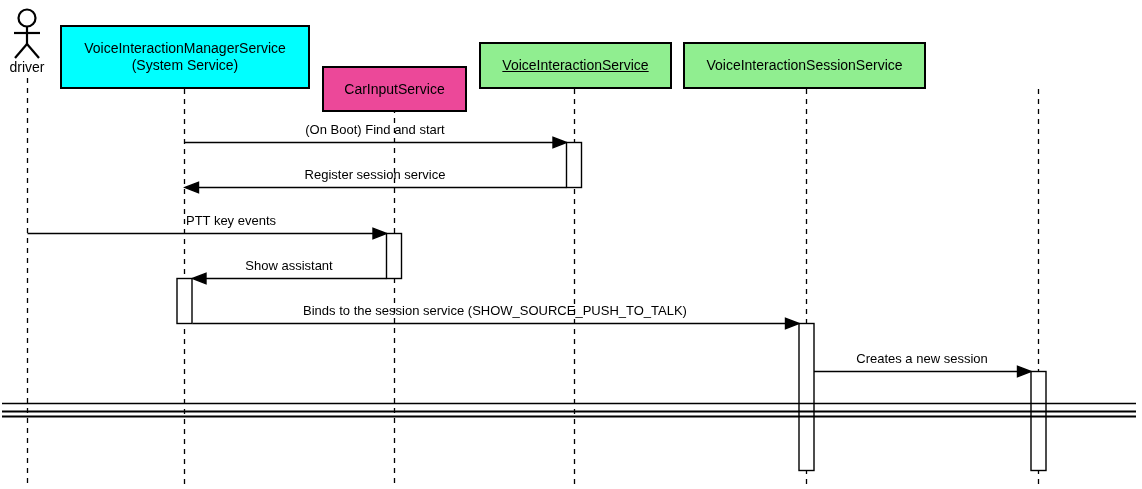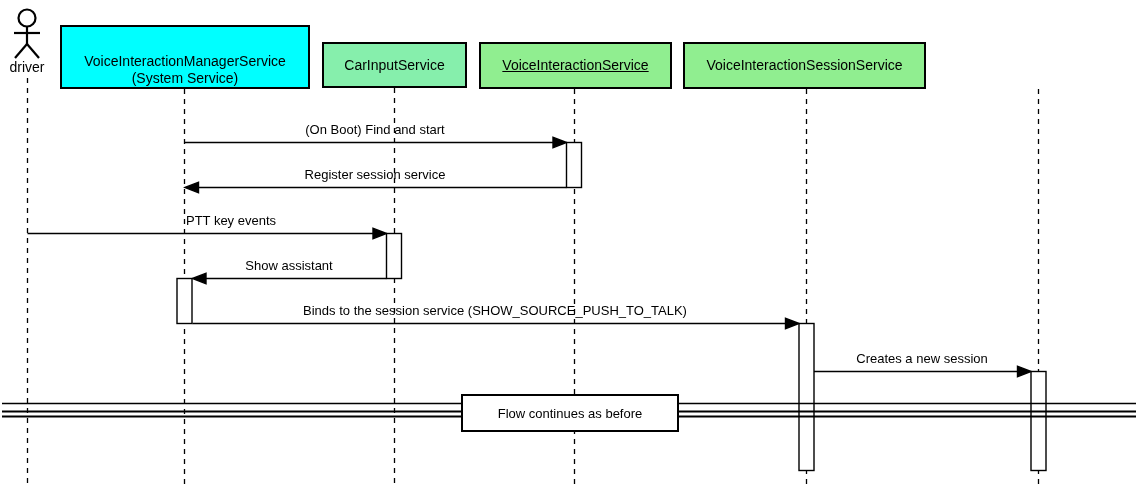--- a/index.html
+++ b/index.html
@@ -101,38 +101,35 @@
     <g stroke="#000000" stroke-width="2.2" fill="none">
       <circle cx="20" cy="10" r="8.5"></circle>
       <line x1="20" y1="18.5" x2="20" y2="36"></line>
       <line x1="7" y1="25" x2="33" y2="25"></line>
       <line x1="20" y1="36" x2="8" y2="50"></line>
       <line x1="20" y1="36" x2="32" y2="50"></line>
     </g>
   </svg>
   <div class="actor-label">driver</div>
 
-  <div class="pbox p0" style="background-color: rgb(0, 255, 255); justify-content: flex-end;">
+  <div class="pbox p0" style="background-color: rgb(0, 255, 255);">
     <div>VoiceInteractionManagerService</div>
     <div>(System Service)</div>
   </div>
-  <div class="pbox p1" style="background-color: #86efac;">
+  <div class="pbox p1" style="background-color: #ec4899; margin-top: 24px;">
     <div>CarInputService</div>
   </div>
   <div class="pbox p2" style="background-color: rgb(144, 238, 144);">
     <div>VoiceInteractionService</div>
   </div>
   <div class="pbox p3" style="background-color: rgb(144, 238, 144);">
     <div>VoiceInteractionSessionService</div>
   </div>
 
   <div class="msg m0">(On Boot) Find and start</div>
   <div class="msg m1">Register session service</div>
   <div class="msg m2">PTT key events</div>
   <div class="msg m3">Show assistant</div>
   <div class="msg m4">Binds to the session service (SHOW_SOURCE_PUSH_TO_TALK)</div>
   <div class="msg m5">Creates a new session</div>
 
-  <div class="divider-box">
-    <span>Flow continues as before</span>
-  </div>
 
 </div>
 
 </body></html>

